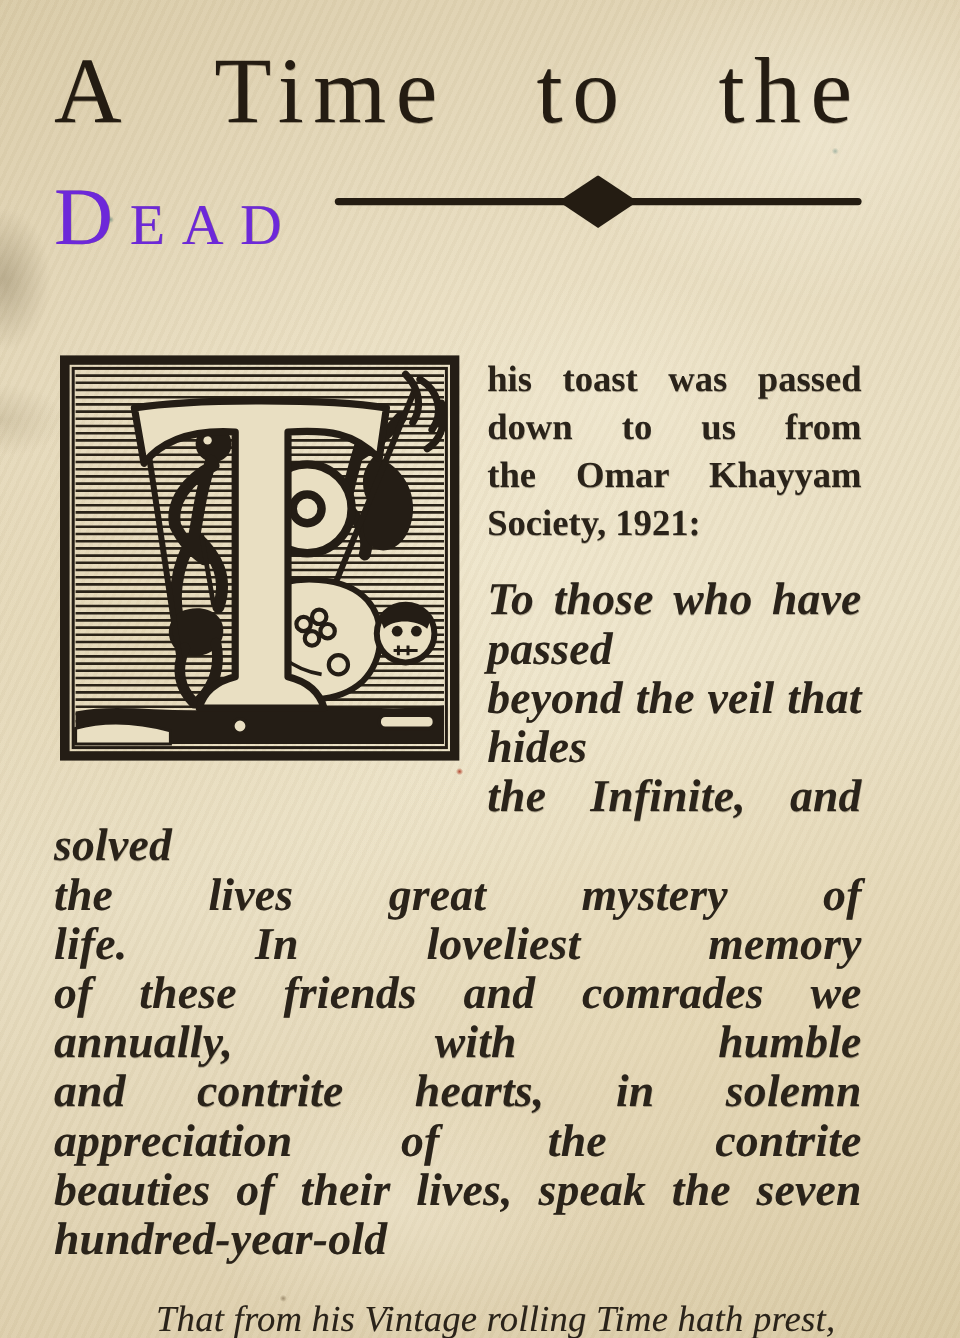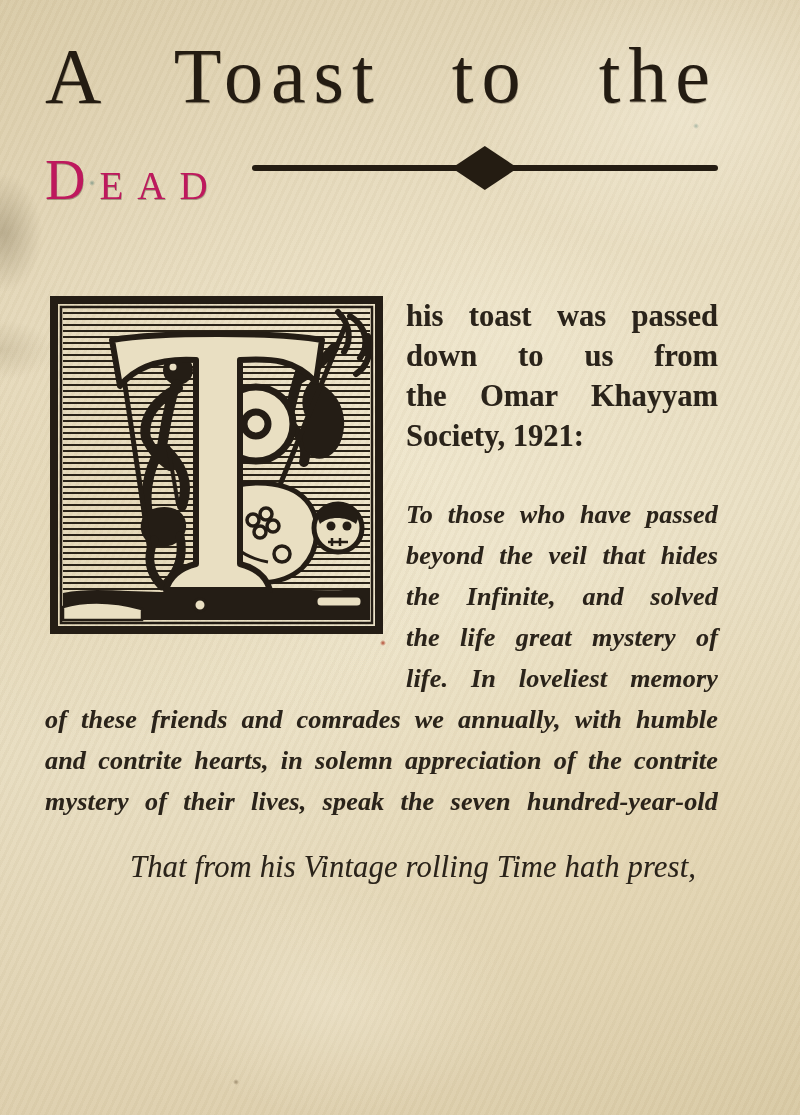--- a/index.html
+++ b/index.html
@@ -27,49 +27,49 @@
   .page{position:absolute;inset:0;padding:28px 82px 0 45px;box-sizing:border-box;}
 
   
   .title-line1{
     font-size:78px;line-height:96px;letter-spacing:8px;word-spacing:6px;
     color:#241c12;text-align:justify;text-align-last:justify;
     text-shadow:0.5px 0.6px 0 rgba(40,30,15,.35);
   }
   .title-line2{display:flex;align-items:center;height:76px;margin-top:4px;}
   .title-word{
-    font-size:56px;line-height:1;font-variant:small-caps;letter-spacing:14px;
-    color:#be185d;text-shadow:0.5px 0.6px 0 rgba(40,30,15,.35);white-space:nowrap;margin-top:27px;
+    font-size:68px;line-height:1;font-variant:small-caps;letter-spacing:14px;
+    color:#6d28d9;text-shadow:0.5px 0.6px 0 rgba(40,30,15,.35);white-space:nowrap;margin-top:27px;
   }
   .rule{flex:1;height:6px;background:#241c12;margin-left:30px;margin-top:4px;
         position:relative;border-radius:3px;}
   .diamond{
     position:absolute;left:50%;top:50%;width:66px;height:44px;
     transform:translate(-50%,-50%);background:#241c12;
     clip-path:polygon(0 50%, 50% 0, 100% 50%, 50% 100%);
   }
 
   
   .body{margin-top:92px;font-weight:bold;}
   .woodcut{float:left;width:333px;height:338px;margin:0 23px 40px 5px;}
   .jline{text-align:justify;text-align-last:justify;}
   .jline.last{text-align-last:left;}
   .opening{font-size:30.5px;line-height:40px;}
-  .quote{font-style:italic;font-size:26px;line-height:41px;margin-top:38px;
+  .quote{font-style:italic;font-size:38px;line-height:41px;margin-top:24px;
          letter-spacing:.2px;}
   .verse{clear:none;margin-top:25px;padding-left:85px;font-style:italic;
          font-size:30.5px;line-height:40px;letter-spacing:.2px;}
   .opening,.quote,.verse{text-shadow:0.3px 0.4px 0 rgba(40,30,15,.3);}
 </style>
 </head>
 <body>
 
 <div class="page">
 
-  <div class="title-line1">A Toast to the</div>
+  <div class="title-line1">A Time to the</div>
 
   <div class="title-line2">
     <span class="title-word">Dead</span>
     <span class="rule">
       <span class="diamond"></span>
     </span>
   </div>
 
   <div class="body">
 
@@ -177,25 +177,25 @@
       <div class="jline">his toast was passed</div>
       <div class="jline">down to us from</div>
       <div class="jline">the Omar Khayyam</div>
       <div class="jline last">Society, 1921:</div>
     </div>
 
     <div class="quote">
       <div class="jline">To those who have passed</div>
       <div class="jline">beyond the veil that hides</div>
       <div class="jline">the Infinite, and solved</div>
-      <div class="jline">the life great mystery of</div>
+      <div class="jline">the lives great mystery of</div>
       <div class="jline">life.  In loveliest memory</div>
       <div class="jline">of these friends and comrades we annually, with humble</div>
       <div class="jline">and contrite hearts, in solemn appreciation of the contrite</div>
-      <div class="jline">mystery of their lives, speak the seven hundred-year-old</div>
+      <div class="jline">beauties of their lives, speak the seven hundred-year-old</div>
     </div>
 
   </div>
 
   <div class="verse">
     <div>That from his Vintage rolling Time hath prest,</div>
 
   </div>
 
 </div>

